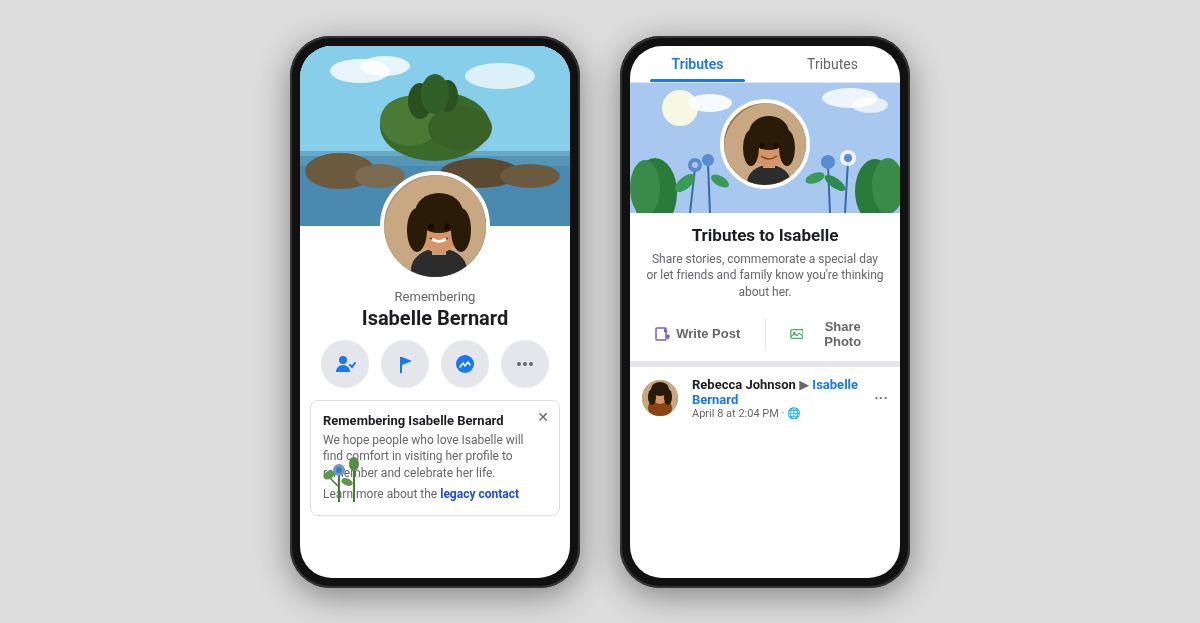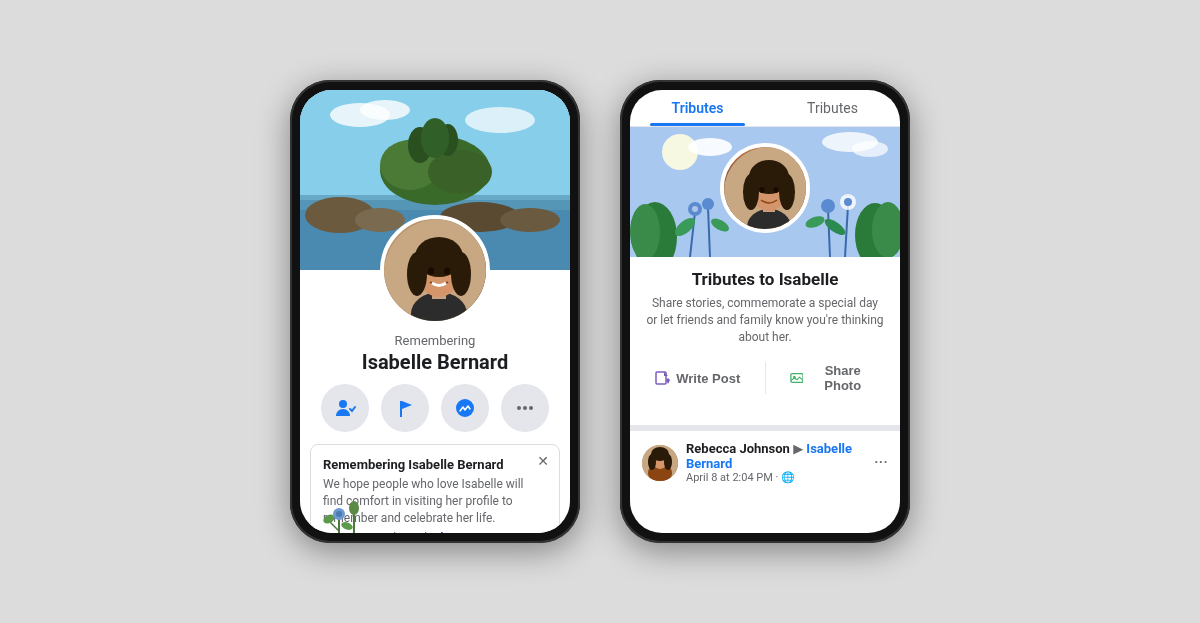--- a/index.html
+++ b/index.html
@@ -17,21 +17,21 @@
       display: flex;
       gap: 40px;
       align-items: center;
       justify-content: center;
       width: 100%;
       height: 100%;
       background: #dcdcdc;
     }
     .phone {
       width: 290px;
-      height: 463px;
+      height: 552px;
       background: #111;
       border-radius: 40px;
       padding: 10px;
       box-shadow: 0 8px 32px rgba(0,0,0,0.4), inset 0 0 0 2px #333;
       position: relative;
       overflow: hidden;
     }
     .phone-screen {
       width: 100%;
       height: 100%;
@@ -175,21 +175,21 @@
       width: 90px;
       height: 90px;
       border-radius: 50%;
       border: 4px solid #fff;
       margin: 0 auto 8px;
       background: radial-gradient(ellipse at 50% 35%, #d4956a 0%, #c07848 40%, #8b5630 70%, #2a1508 100%);
       overflow: hidden;
       position: relative;
     }
     .tribute-section {
-      padding: 12px 16px 24px;
+      padding: 12px 16px 4px;
       background: #fff;
       flex-shrink: 0;
     }
     .tribute-title {
       font-size: 17px;
       font-weight: 700;
       color: #1c1e21;
       text-align: center;
       margin-bottom: 6px;
     }
@@ -250,21 +250,21 @@
       flex: 1;
       overflow: hidden;
     }
     .post-item {
       padding: 10px 12px;
       background: #fff;
     }
     .post-header {
       display: flex;
       align-items: center;
-      gap: 8px;
+      gap: 14px;
       margin-bottom: 6px;
     }
     .post-avatar {
       width: 36px;
       height: 36px;
       border-radius: 50%;
       background: linear-gradient(135deg, #c8a882 0%, #8b6040 100%);
       flex-shrink: 0;
       overflow: hidden;
     }

